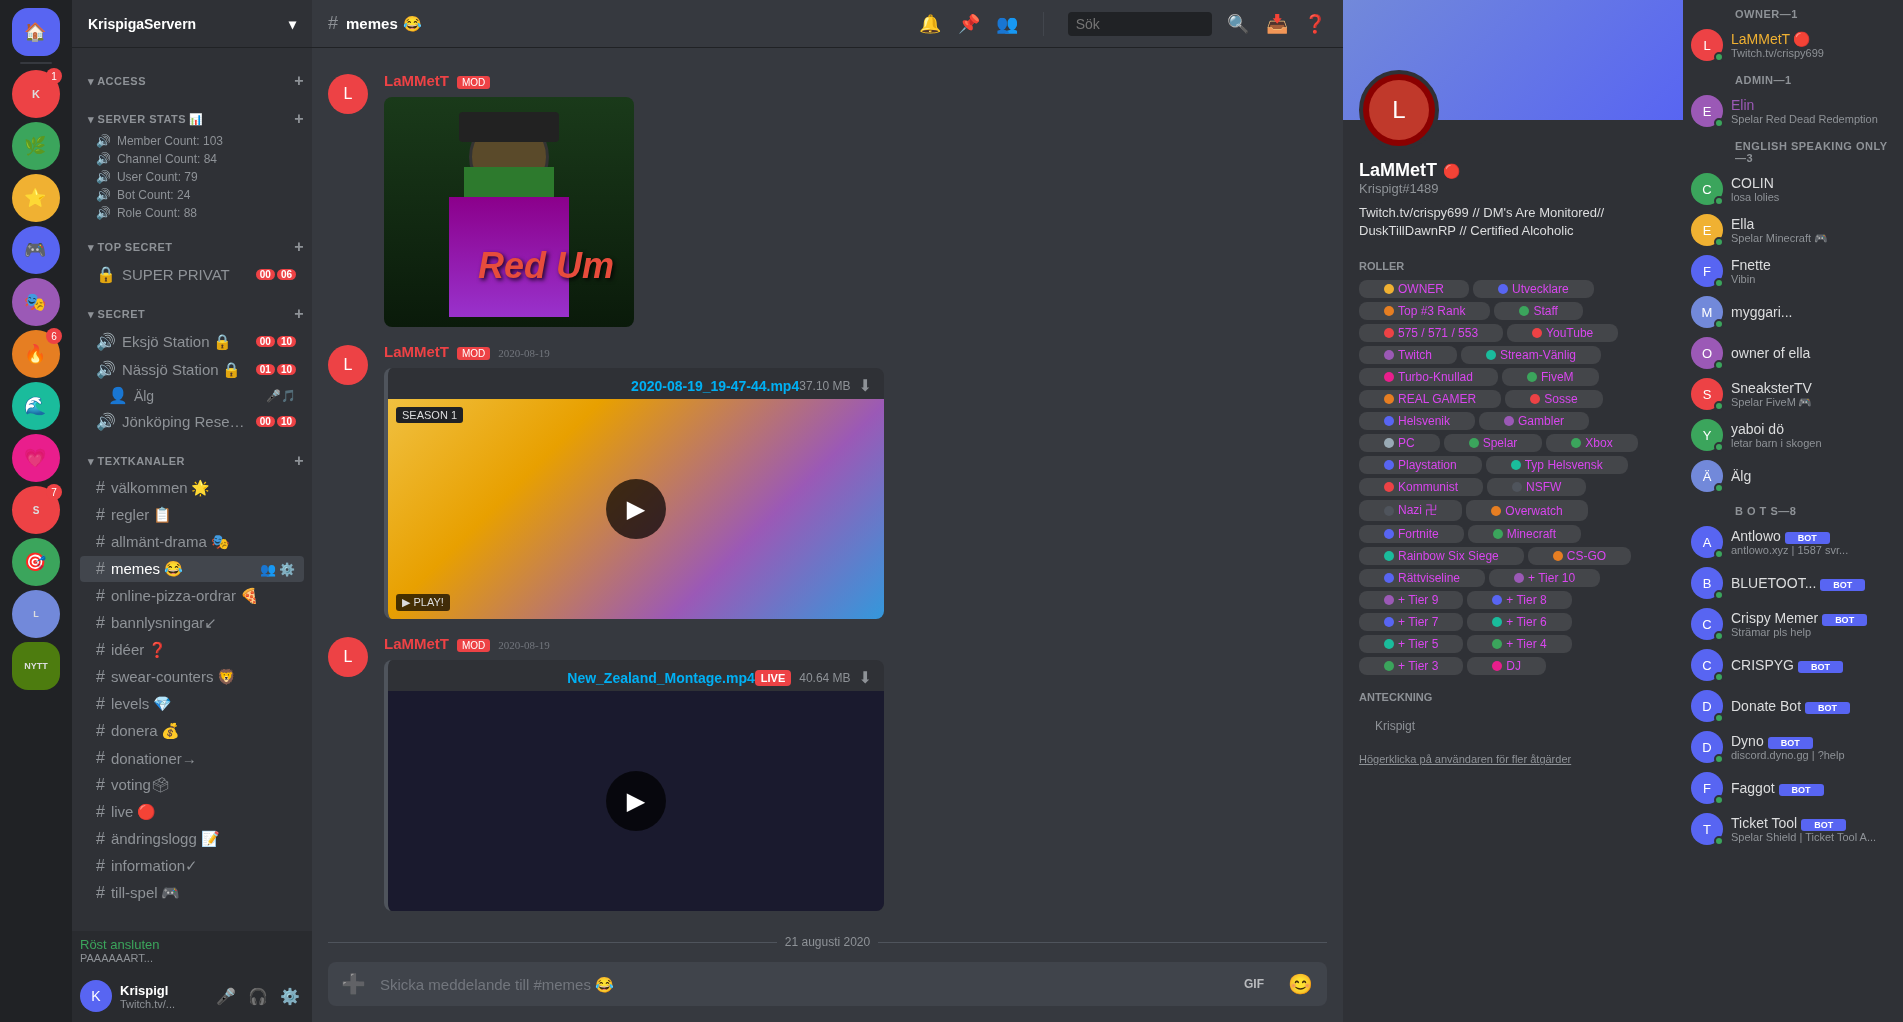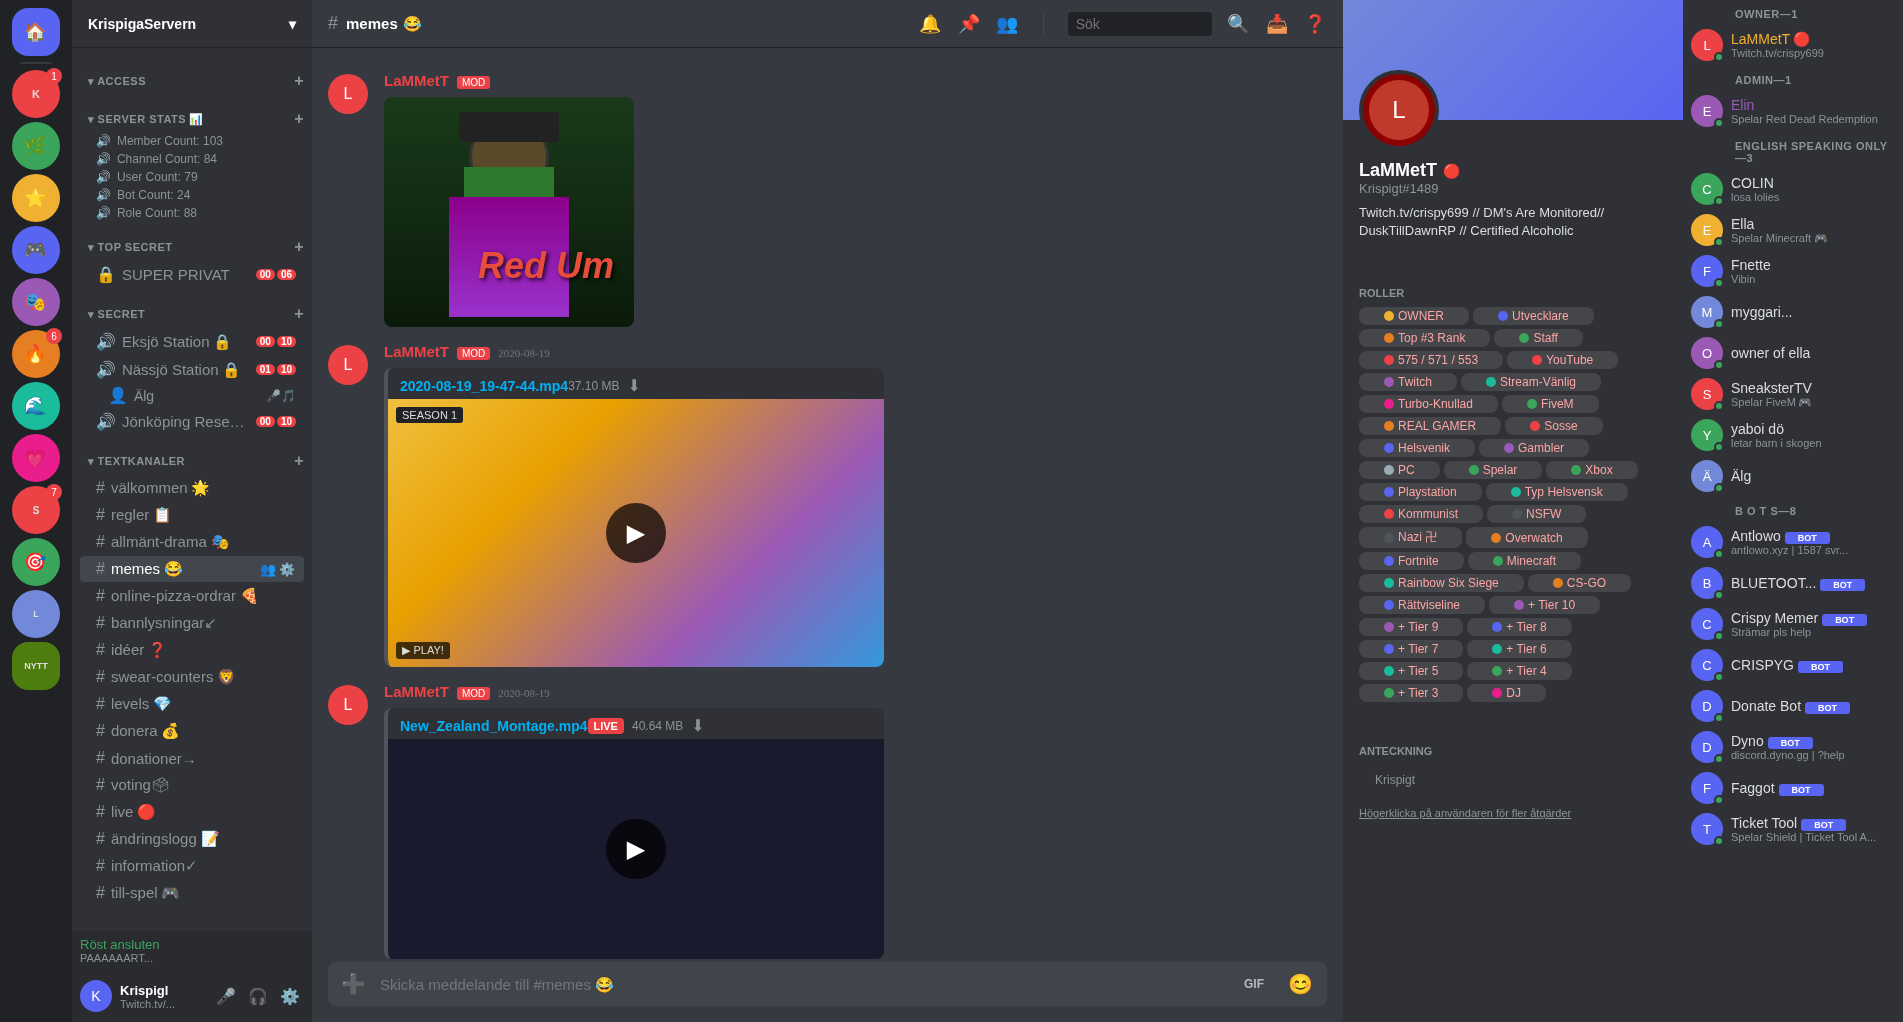--- a/index.html
+++ b/index.html
@@ -278,21 +278,21 @@
       background: #2f3136;
       border-radius: 8px;
       overflow: hidden;
       max-width: 500px;
       border-left: 4px solid #4f545c;
     }
     .video-header {
       padding: 8px 12px 4px;
       display: flex;
       align-items: center;
-      justify-content: flex-start;
+      justify-content: flex-end;
     }
     .video-title { font-size: 14px; font-weight: 600; color: #00b0f4; }
     .video-thumbnail {
       width: 100%;
       height: 280px;
       background: #000;
       display: flex;
       align-items: center;
       justify-content: center;
       position: relative;
@@ -475,32 +475,32 @@
     .profile-name {
       font-size: 18px;
       font-weight: 700;
       color: #fff;
       display: flex;
       align-items: center;
       gap: 6px;
     }
     .profile-tag { font-size: 13px; color: #8e9297; }
     .profile-status-text { font-size: 13px; color: #dcddde; margin-top: 8px; line-height: 1.4; }
-    .profile-section { padding: 8px 16px; margin-top: 27px; }
+    .profile-section { padding: 8px 16px; }
     .profile-section-title { font-size: 11px; font-weight: 700; color: #8e9297; text-transform: uppercase; margin-bottom: 8px; }
     .roles-grid { display: flex; flex-wrap: wrap; gap: 4px; }
     .role-badge {
       display: flex;
       align-items: center;
       gap: 4px;
       background: rgba(255,255,255,0.1);
       border-radius: 8px;
       padding: 2px 25px;
       font-size: 12px;
-      color: #fca5a5;
+      color: #d946ef;
     }
     .role-dot {
       width: 10px;
       height: 10px;
       border-radius: 50%;
     }
     .profile-note { font-size: 12px; color: #8e9297; padding: 8px 16px; }
     .profile-right-click { font-size: 11px; color: #8e9297; padding: 4px 16px; cursor: pointer; text-decoration: underline; }
 
     .member-list-panel {
@@ -814,21 +814,21 @@
             <span class="message-timestamp">2020-08-19</span>
           </div>
           <div class="video-embed">
             <div class="video-header">
               <span class="video-title">2020-08-19_19-47-44.mp4</span>
               <span style="display:flex;gap:8px;align-items:center;">
                 <span style="color:#8e9297;font-size:12px;">37.10 MB</span>
                 <span style="color:#8e9297;font-size:16px;cursor:pointer;">⬇</span>
               </span>
             </div>
-            <div class="video-thumbnail" style="height:268px;background:linear-gradient(135deg,#f0c040 0%,#e8a000 30%,#9b59b6 70%,#3498db 100%);">
+            <div class="video-thumbnail" style="height:220px;background:linear-gradient(135deg,#f0c040 0%,#e8a000 30%,#9b59b6 70%,#3498db 100%);">
               <div style="position:absolute;top:8px;left:8px;background:#202225;color:#dcddde;font-size:11px;padding:2px 6px;border-radius:3px;">SEASON 1</div>
               <div class="play-button">▶</div>
               <div style="position:absolute;bottom:8px;left:8px;background:rgba(0,0,0,0.7);padding:2px 6px;border-radius:3px;font-size:11px;">▶ PLAY!</div>
             </div>
           </div>
         </div>
       </div>
 
       <div class="message-group">
         <div class="message-avatar" style="background:#ed4245;">L</div>

